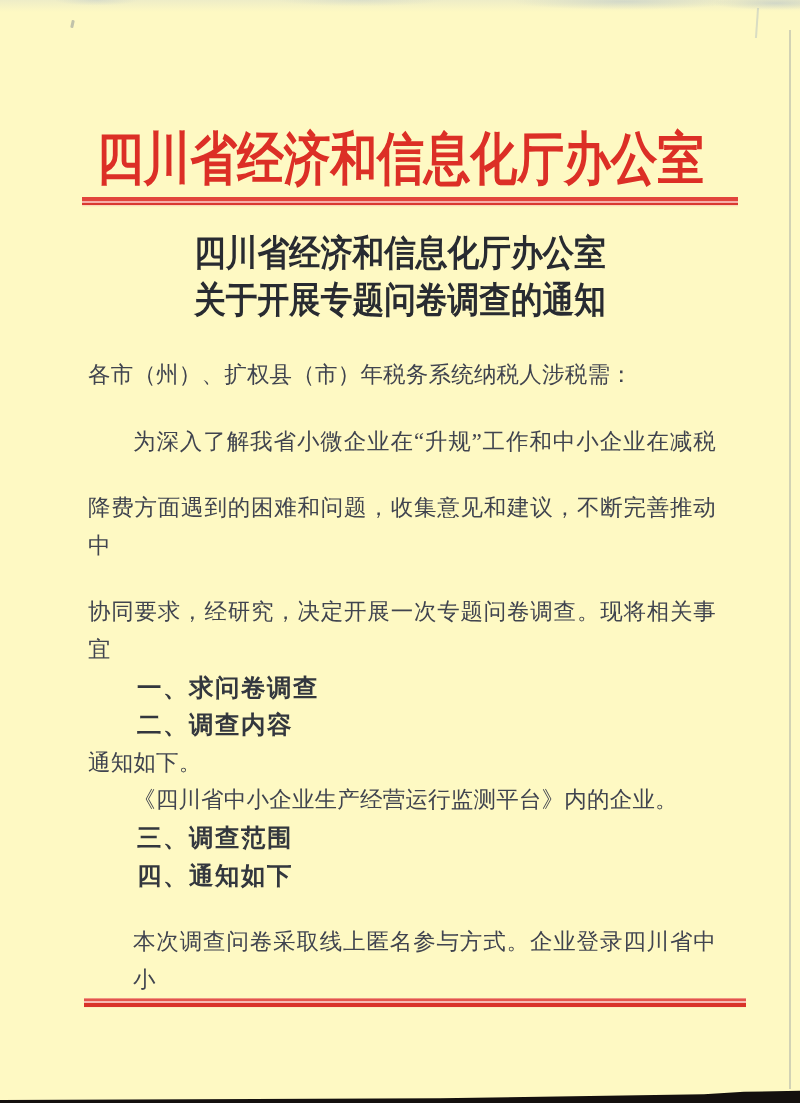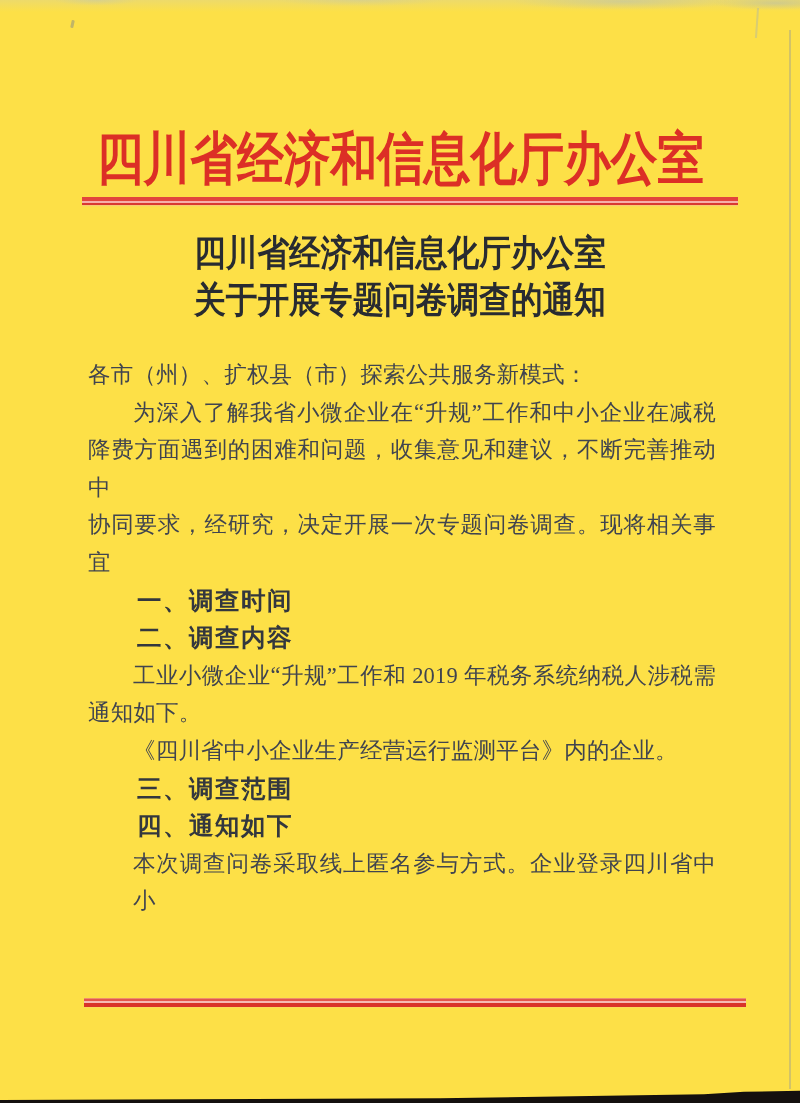--- a/index.html
+++ b/index.html
@@ -1,20 +1,20 @@
 <!DOCTYPE html>
 <html><head>
 <meta charset="utf-8">
 <style>
   html,body{margin:0;padding:0;background:#e9e9e9;}
   .page{
     position:relative;
     width:800px;height:1103px;
     margin:0 auto;
-    background:#fde047;
+    background:#fef9c3;
     overflow:hidden;
     font-family:"Liberation Serif","DejaVu Serif",serif;
   }
   
   .scan-top-tint{
     position:absolute;top:0;left:0;width:800px;height:16px;
     background:
       radial-gradient(60px 8px at 12% 0,rgba(176,190,205,.35),transparent 70%),
       radial-gradient(120px 9px at 45% 0,rgba(176,190,205,.30),transparent 70%),
       radial-gradient(160px 12px at 78% 10%,rgba(168,185,204,.40),transparent 70%),
@@ -65,21 +65,21 @@
   }
   .doc-title .squeeze{display:inline-block;transform:scaleX(.88);transform-origin:center;}
 
   
   .body-text{
     position:absolute;top:356px;left:88px;width:628px;
     color:#40444f;font-size:22.5px;line-height:37.6px;
     letter-spacing:.2px;
   }
   .ln{min-height:37.6px;}
-  .ln.j{text-align:justify;text-align-last:justify;}
+  .ln.j{text-align:justify;text-align-last:justify;margin-top:29px;}
   .ln.ind{padding-left:2em;}
   .ln.hd{
     font-family:"Liberation Sans","DejaVu Sans",sans-serif;
     font-weight:bold;color:#33373e;font-size:24.5px;letter-spacing:1.5px;
   }
 
   
   .bottom-rule{
     position:absolute;top:998px;left:84px;width:662px;height:10px;
     background:linear-gradient(to bottom,
@@ -103,27 +103,26 @@
     <span class="squeeze">四川省经济和信息化厅办公室</span>
   </div>
   <div class="letterhead-rule"></div>
 
   <div class="doc-title">
     <div><span class="squeeze">四川省经济和信息化厅办公室</span></div>
     <div><span class="squeeze">关于开展专题问卷调查的通知</span></div>
   </div>
 
   <div class="body-text">
-    <div class="ln">各市（州）、扩权县（市）探索公共服务新模式：</div>
+    <div class="ln">各市（州）、扩权县（市）年税务系统纳税人涉税需：</div>
     <div class="ln ind j">为深入了解我省小微企业在“升规”工作和中小企业在减税</div>
     <div class="ln j">降费方面遇到的困难和问题，收集意见和建议，不断完善推动中</div>
     <div class="ln j">协同要求，经研究，决定开展一次专题问卷调查。现将相关事宜</div>
-    <div class="ln ind hd">一、调查时间</div>
+    <div class="ln ind hd">一、求问卷调查</div>
     <div class="ln ind hd">二、调查内容</div>
-    <div class="ln ind j">工业小微企业“升规”工作和 2019 年税务系统纳税人涉税需</div>
     <div class="ln">通知如下。</div>
     <div class="ln ind">《四川省中小企业生产经营运行监测平台》内的企业。</div>
     <div class="ln ind hd">三、调查范围</div>
     <div class="ln ind hd">四、通知如下</div>
     <div class="ln ind j">本次调查问卷采取线上匿名参与方式。企业登录四川省中小</div>
   </div>
 
   <div class="bottom-rule"></div>
   <div class="right-edge-line"></div>
   <div class="scan-bottom-edge"></div>

